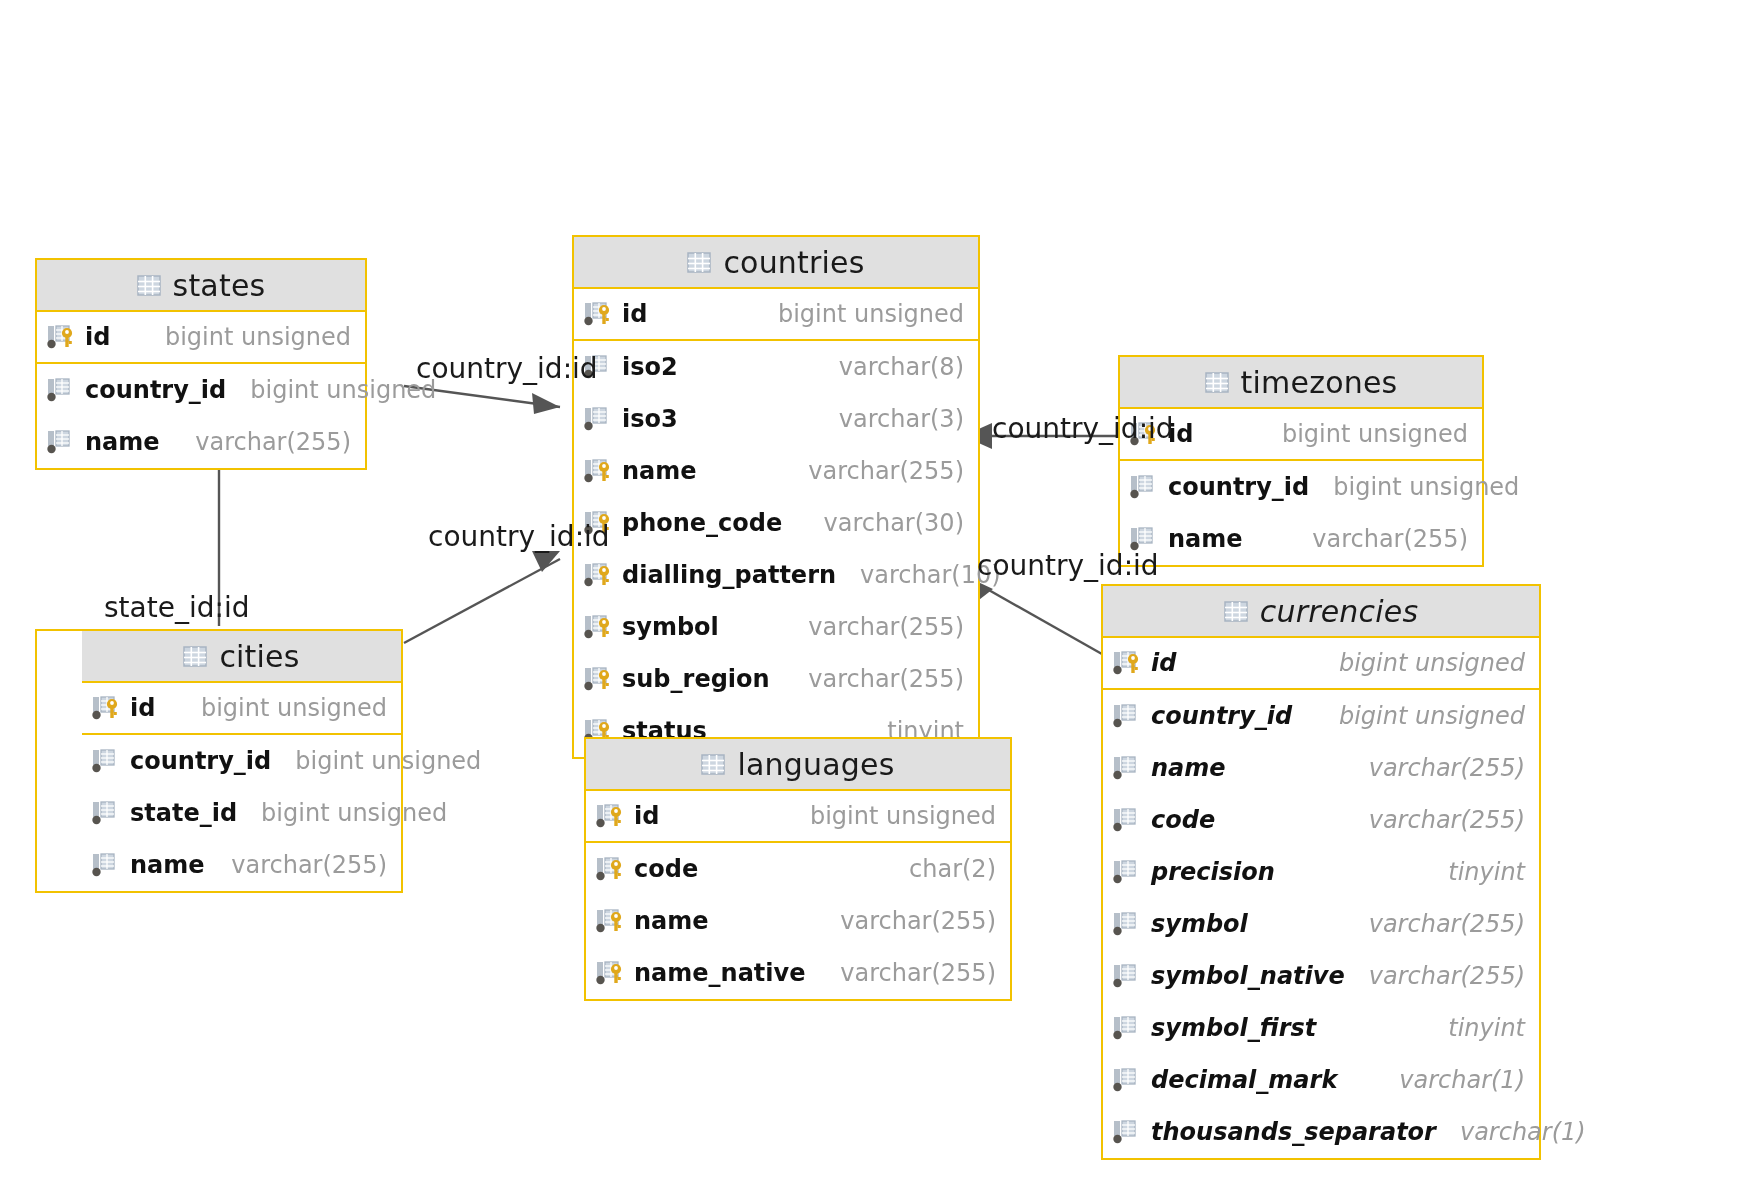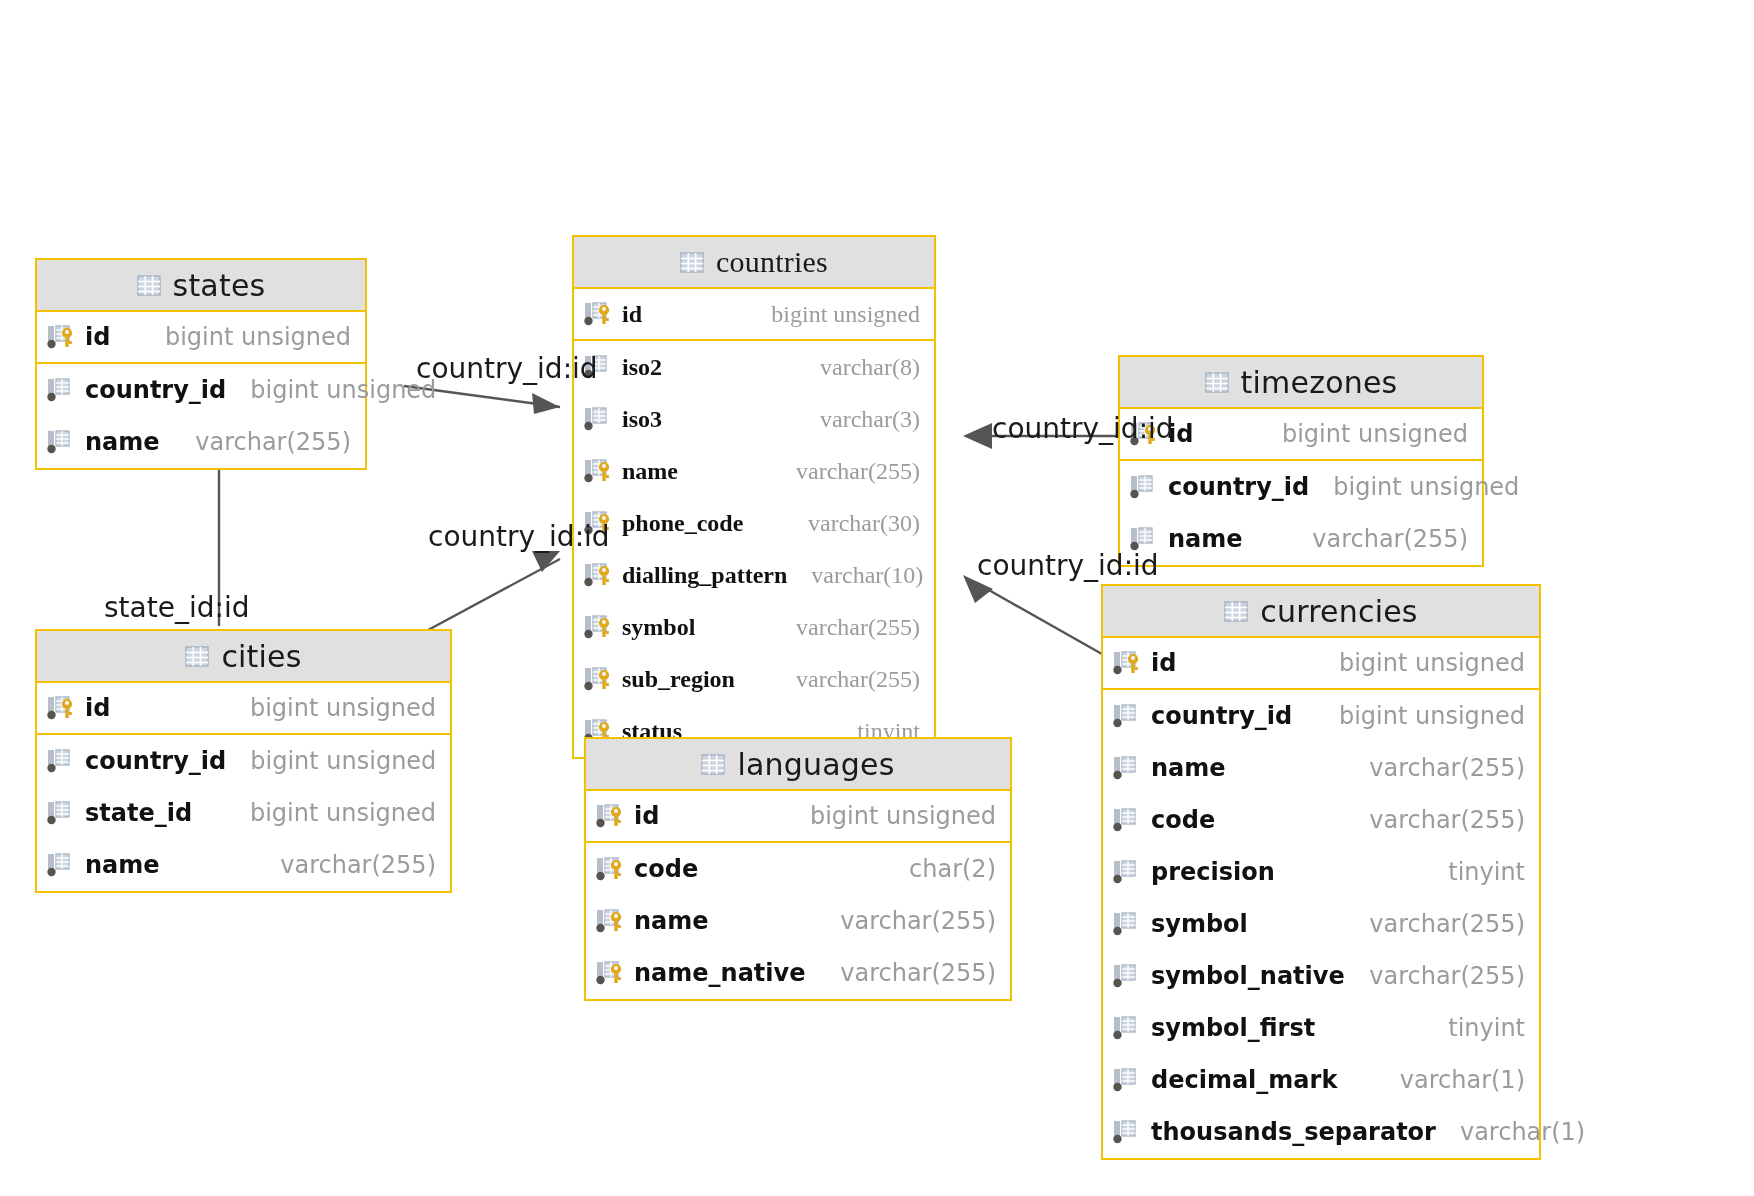--- a/index.html
+++ b/index.html
@@ -175,21 +175,21 @@
                   <line x1="9" x2="22" y1="10" y2="10" stroke="#ffffff" stroke-width="1.3"></line>
                   <line x1="9" x2="22" y1="14" y2="14" stroke="#ffffff" stroke-width="1.3"></line>
                   <line y1="2" y2="17" x1="15" x2="15" stroke="#ffffff" stroke-width="1.3"></line>
                 </g>
               </svg></span>
             <span class="field-name">name</span>
             <span class="field-type">varchar(255)</span>
           </div>
         </div>
       </div>
-      <div class="table-node" style="left: 35px; top: 629px; width: 417px;">
+      <div class="table-node" style="left: 35px; top: 629px; width: 368px; padding-left: 45px;">
         <div class="tbl-header">
           <span class="grid-icon"><svg viewBox="0 0 24 21" width="24" height="21">
               <rect x="1" y="1" width="22" height="19" fill="#cdd6e0" stroke="#a8b4c2" stroke-width="1.5"></rect>
               <line x1="1" x2="23" y1="6.5" y2="6.5" stroke="#ffffff" stroke-width="1.6"></line>
               <line x1="1" x2="23" y1="11.5" y2="11.5" stroke="#ffffff" stroke-width="1.6"></line>
               <line x1="1" x2="23" y1="16.5" y2="16.5" stroke="#ffffff" stroke-width="1.6"></line>
               <line y1="1" y2="20" x1="8.3" x2="8.3" stroke="#ffffff" stroke-width="1.6"></line>
               <line y1="1" y2="20" x1="15.6" x2="15.6" stroke="#ffffff" stroke-width="1.6"></line>
             </svg></span>
           <span class="tbl-title">cities</span>
@@ -256,21 +256,21 @@
                   <line x1="9" x2="22" y1="10" y2="10" stroke="#ffffff" stroke-width="1.3"></line>
                   <line x1="9" x2="22" y1="14" y2="14" stroke="#ffffff" stroke-width="1.3"></line>
                   <line y1="2" y2="17" x1="15" x2="15" stroke="#ffffff" stroke-width="1.3"></line>
                 </g>
               </svg></span>
             <span class="field-name">name</span>
             <span class="field-type">varchar(255)</span>
           </div>
         </div>
       </div>
-      <div class="table-node" style="left: 572px; top: 235px; width: 364px; font-family: Liberation Serif, serif;">
+      <div class="table-node" style="left: 572px; top: 235px; width: 408px;">
         <div class="tbl-header">
           <span class="grid-icon"><svg viewBox="0 0 24 21" width="24" height="21">
               <rect x="1" y="1" width="22" height="19" fill="#cdd6e0" stroke="#a8b4c2" stroke-width="1.5"></rect>
               <line x1="1" x2="23" y1="6.5" y2="6.5" stroke="#ffffff" stroke-width="1.6"></line>
               <line x1="1" x2="23" y1="11.5" y2="11.5" stroke="#ffffff" stroke-width="1.6"></line>
               <line x1="1" x2="23" y1="16.5" y2="16.5" stroke="#ffffff" stroke-width="1.6"></line>
               <line y1="1" y2="20" x1="8.3" x2="8.3" stroke="#ffffff" stroke-width="1.6"></line>
               <line y1="1" y2="20" x1="15.6" x2="15.6" stroke="#ffffff" stroke-width="1.6"></line>
             </svg></span>
           <span class="tbl-title">countries</span>
@@ -613,21 +613,21 @@
                   <line x1="9" x2="22" y1="10" y2="10" stroke="#ffffff" stroke-width="1.3"></line>
                   <line x1="9" x2="22" y1="14" y2="14" stroke="#ffffff" stroke-width="1.3"></line>
                   <line y1="2" y2="17" x1="15" x2="15" stroke="#ffffff" stroke-width="1.3"></line>
                 </g>
               </svg></span>
             <span class="field-name">name</span>
             <span class="field-type">varchar(255)</span>
           </div>
         </div>
       </div>
-      <div class="table-node" style="left: 1101px; top: 584px; width: 440px;">
+      <div class="table-node" style="left: 1101px; top: 584px; width: 440px; font-style: italic;">
         <div class="tbl-header">
           <span class="grid-icon"><svg viewBox="0 0 24 21" width="24" height="21">
               <rect x="1" y="1" width="22" height="19" fill="#cdd6e0" stroke="#a8b4c2" stroke-width="1.5"></rect>
               <line x1="1" x2="23" y1="6.5" y2="6.5" stroke="#ffffff" stroke-width="1.6"></line>
               <line x1="1" x2="23" y1="11.5" y2="11.5" stroke="#ffffff" stroke-width="1.6"></line>
               <line x1="1" x2="23" y1="16.5" y2="16.5" stroke="#ffffff" stroke-width="1.6"></line>
               <line y1="1" y2="20" x1="8.3" x2="8.3" stroke="#ffffff" stroke-width="1.6"></line>
               <line y1="1" y2="20" x1="15.6" x2="15.6" stroke="#ffffff" stroke-width="1.6"></line>
             </svg></span>
           <span class="tbl-title">currencies</span>

